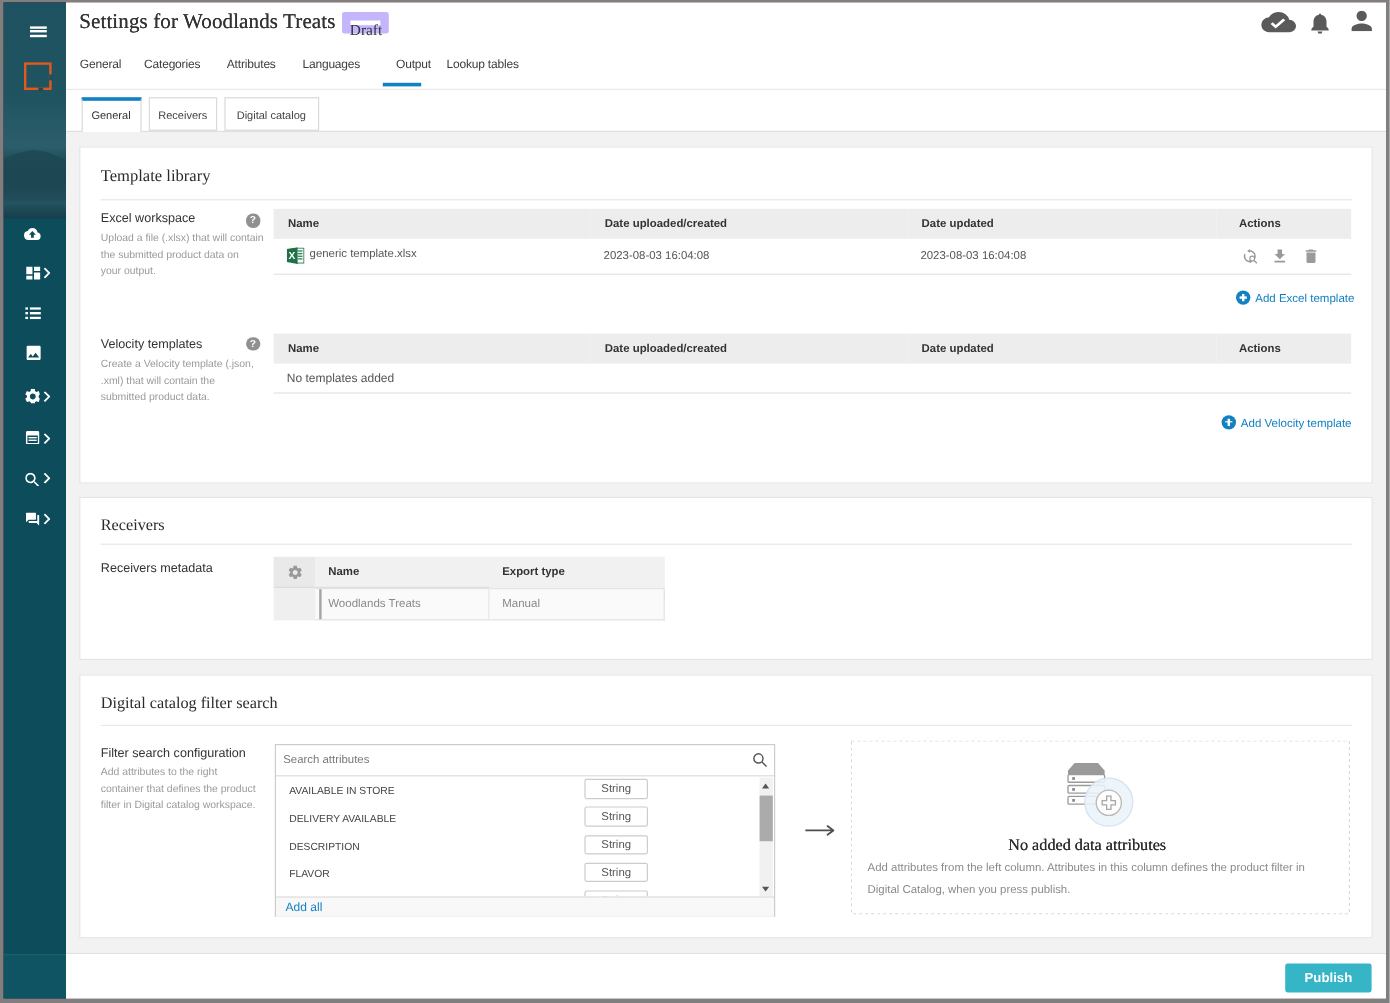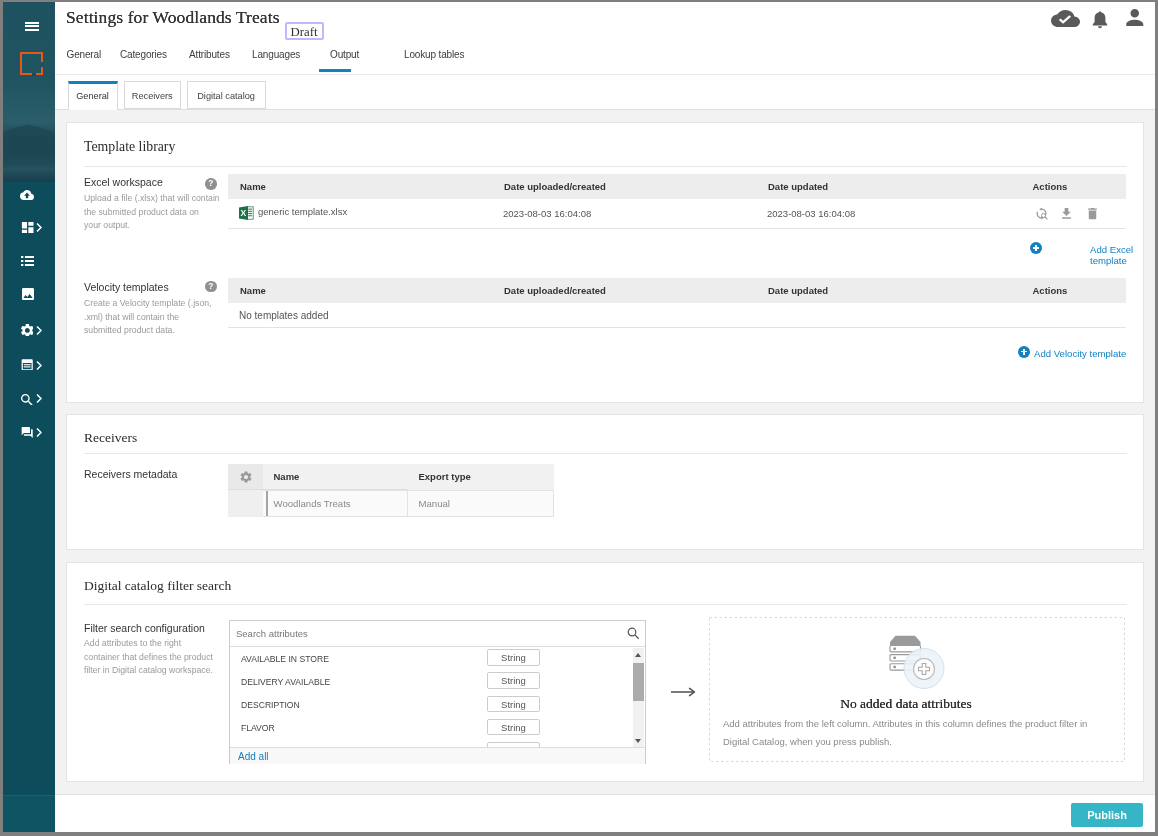--- a/index.html
+++ b/index.html
@@ -29,21 +29,21 @@
   #logo .gap1 { position:absolute; right:-2.9px; top:8px; width:2.9px; height:4.6px; background:#1e5160; }
   #logo .gap2 { position:absolute; bottom:-2.9px; right:4.7px; width:4.6px; height:2.9px; background:#1d4a56; }
   .sbicon { position:absolute; left:19px; }
   .chev { position:absolute; left:36px; }
 
   
   #main { position:absolute; left:52px; top:0; width:1100px; height:830px; background:#fff; }
   
 
   #title { position:absolute; left:11px; top:5px; font-family:"Liberation Serif", serif; font-size:17.5px; color:#333; letter-spacing:0.1px; text-shadow:0 0 0.4px #333; }
-  #draft { position:absolute; left:229.5px; top:20px; width:39px; height:17.5px; border:2px solid #c4b5fd; border-radius:2px;
+  #draft { position:absolute; left:229.5px; top:8px; width:39px; height:17.5px; border:7px solid #c4b5fd; border-radius:2px;
            font-family:"Liberation Serif", serif; font-size:12.8px; color:#333; text-align:center; line-height:16px; }
 
   .toptab { position:absolute; top:47px; font-size:10px; letter-spacing:-0.15px; color:#3d3d3d; }
   #tab-underline { position:absolute; left:263.5px; top:67px; width:32px; height:2.5px; background:#1181c2; }
   #hdr-border { position:absolute; left:0; top:71.5px; width:1100px; height:1px; background:#e9e9e9; }
 
   .subtab { position:absolute; top:79px; height:28px; background:#fff; border:1px solid #d9d9d9; font-size:9.2px; color:#444;
             text-align:center; line-height:28px; }
   .subtab.active { border-top:3px solid #1181c2; color:#333; line-height:25px; height:28.5px; z-index:3; border-bottom:none; }
   #strip-border { position:absolute; left:0; top:107.2px; width:1100px; height:1px; background:#dedede; z-index:1; }
@@ -160,21 +160,21 @@
         </svg>
       <svg style="position:absolute; left:1071px; top:6.5px;" width="17.5" height="17" viewBox="4 4 16 16" fill="#5a5a5a">
           <path d="M12 12c2.21 0 4-1.79 4-4s-1.79-4-4-4-4 1.79-4 4 1.79 4 4 4zm0 2c-2.67 0-8 1.34-8 4v2h16v-2c0-2.66-5.33-4-8-4z"></path>
         </svg>
     </div>
     <span class="toptab" style="left:11.5px;">General</span>
     <span class="toptab" style="left:65px;">Categories</span>
     <span class="toptab" style="left:134px;">Attributes</span>
     <span class="toptab" style="left:197px;">Languages</span>
     <span class="toptab" style="left:275px;">Output</span>
-    <span class="toptab" style="left:317px;margin-left:32px;">Lookup tables</span>
+    <span class="toptab" style="left:317px;">Lookup tables</span>
     <div id="tab-underline"></div>
     <div id="hdr-border"></div>
     <div id="strip-border"></div>
     <div class="subtab active" style="left:12.5px; width:50px;">General</div>
     <div class="subtab" style="left:68.8px; width:57px;">Receivers</div>
     <div class="subtab" style="left:131.6px; width:79px;">Digital catalog</div>
     <div id="content">
       <div class="card" id="card1" style="top:12.5px; height:281px;">
         <h2 style="top:15.5px; font-size:13.8px;">Template library</h2>
         <div class="hrule" style="top:43px;"></div>
@@ -218,21 +218,21 @@
                     <rect x="5" y="18" width="14" height="2.4"></rect>
                   </svg>
               <svg width="15" height="15" viewBox="0 0 24 24" fill="#9a9a9a" style="vertical-align:middle; margin-left:8px;">
                     <path d="M6 19c0 1.1.9 2 2 2h8c1.1 0 2-.9 2-2V7H6v12zM19 4h-3.5l-1-1h-5l-1 1H5v2h14V4z"></path>
                   </svg>
             </td>
           </tr>
         </tbody>
           </table>
         <div class="pluscirc" style="left:963px; top:119px;"></div>
-        <div class="addlink" style="left:979px; top:121px;margin-left:44px;">Add Excel template</div>
+        <div class="addlink" style="left:979px; top:121px;">Add Excel template</div>
         <div class="lbl" style="top:158px;">Velocity templates</div>
         <div class="help" style="left:138px; top:157.5px;">?</div>
         <div class="desc" style="top:174px;">Create a Velocity template (.json,<br>.xml) that will contain the<br>submitted product data.</div>
         <table class="tpl" style="top:155px;">
           <colgroup>
               <col style="width:264px">
               <col style="width:264px">
               <col style="width:258px">
               <col style="width:112px">
             </colgroup>

